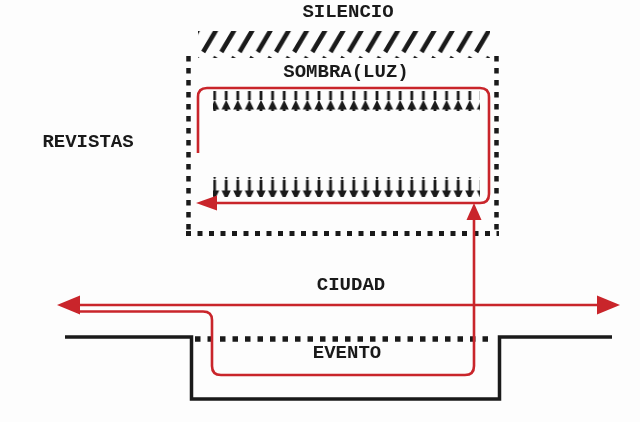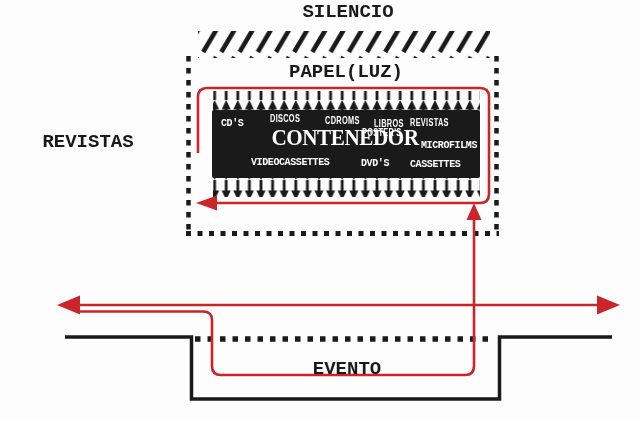--- a/index.html
+++ b/index.html
@@ -31,33 +31,20 @@
   }
   .under{z-index:1;}
   .redline{stroke:var(--accent-red);fill:none;}
   .redfill{fill:var(--accent-red);stroke:none;}
 </style>
 </head>
 <body>
 
 <div class="stage">
 
-  <div class="chip-body">
-    <span class="chip-word w-mono" style="left:9px;top:8px">CD'S</span>
-    <span class="chip-word w-sans" style="left:58px;top:3px">DISCOS</span>
-    <span class="chip-word w-sans" style="left:113px;top:5px">CDROMS</span>
-    <span class="chip-word w-sans" style="left:162px;top:8px">LIBROS</span>
-    <span class="chip-word w-sans" style="left:198px;top:7px">REVISTAS</span>
-    <span class="chip-word w-sans under" style="left:150px;top:17px">POSTER'S</span>
-    <span class="chip-word chip-title" style="left:133px;top:15px">CONTENEDOR</span>
-    <span class="chip-word w-mono" style="left:209px;top:30px">MICROFILMS</span>
-    <span class="chip-word w-mono" style="left:39px;top:47px">VIDEOCASSETTES</span>
-    <span class="chip-word w-mono" style="left:149px;top:48px">DVD'S</span>
-    <span class="chip-word w-mono" style="left:198px;top:49px">CASSETTES</span>
-  </div>
 
   <svg width="640" height="422" viewBox="0 0 640 422">
     <defs>
       <pattern id="hatch" width="18.2" height="27" patternUnits="userSpaceOnUse">
         <line x1="3" y1="25" x2="16" y2="3" stroke="#1a1a1a" stroke-width="4.5"></line>
       </pattern>
       <pattern id="pinsUp" width="11.6" height="20" patternUnits="userSpaceOnUse">
         <rect x="4.4" y="8" width="2.8" height="12" fill="#1a1a1a"></rect>
         <polygon points="5.8,0 1.2,9.5 10.4,9.5" fill="#1a1a1a"></polygon>
       </pattern>
@@ -85,17 +72,18 @@
 
     <line class="redline" stroke-width="2.6" x1="76" y1="305" x2="602" y2="305"></line>
     <polygon class="redfill" points="57,305 80,295.5 80,314.5"></polygon>
     <polygon class="redfill" points="620,305 597,295.5 597,314.5"></polygon>
 
     <path class="redline" stroke-width="2.6" d="M76,311.5 H203 Q212,311.5 212,320 V366 Q212,375 221,375 H465 Q474,375 474,366 V218"></path>
     <polygon class="redfill" points="474,203 466.5,220 481.5,220"></polygon>
   </svg>
 
   <div class="lbl" style="left:348px;top:3px">SILENCIO</div>
-  <div class="lbl" style="left:346px;top:63px">PAPEL(LUZ)</div>
+  <div class="lbl" style="left:346px;top:63px">SOMBRA(LUZ)</div>
   <div class="lbl" style="left:88px;top:133px">REVISTAS</div>
-  <div class="lbl" style="left:347px;top:360px">EVENTO</div>
+  <div class="lbl" style="left:351px;top:276px">CIUDAD</div>
+  <div class="lbl" style="left:347px;top:344px">EVENTO</div>
 
 </div>
 
 </body></html>

